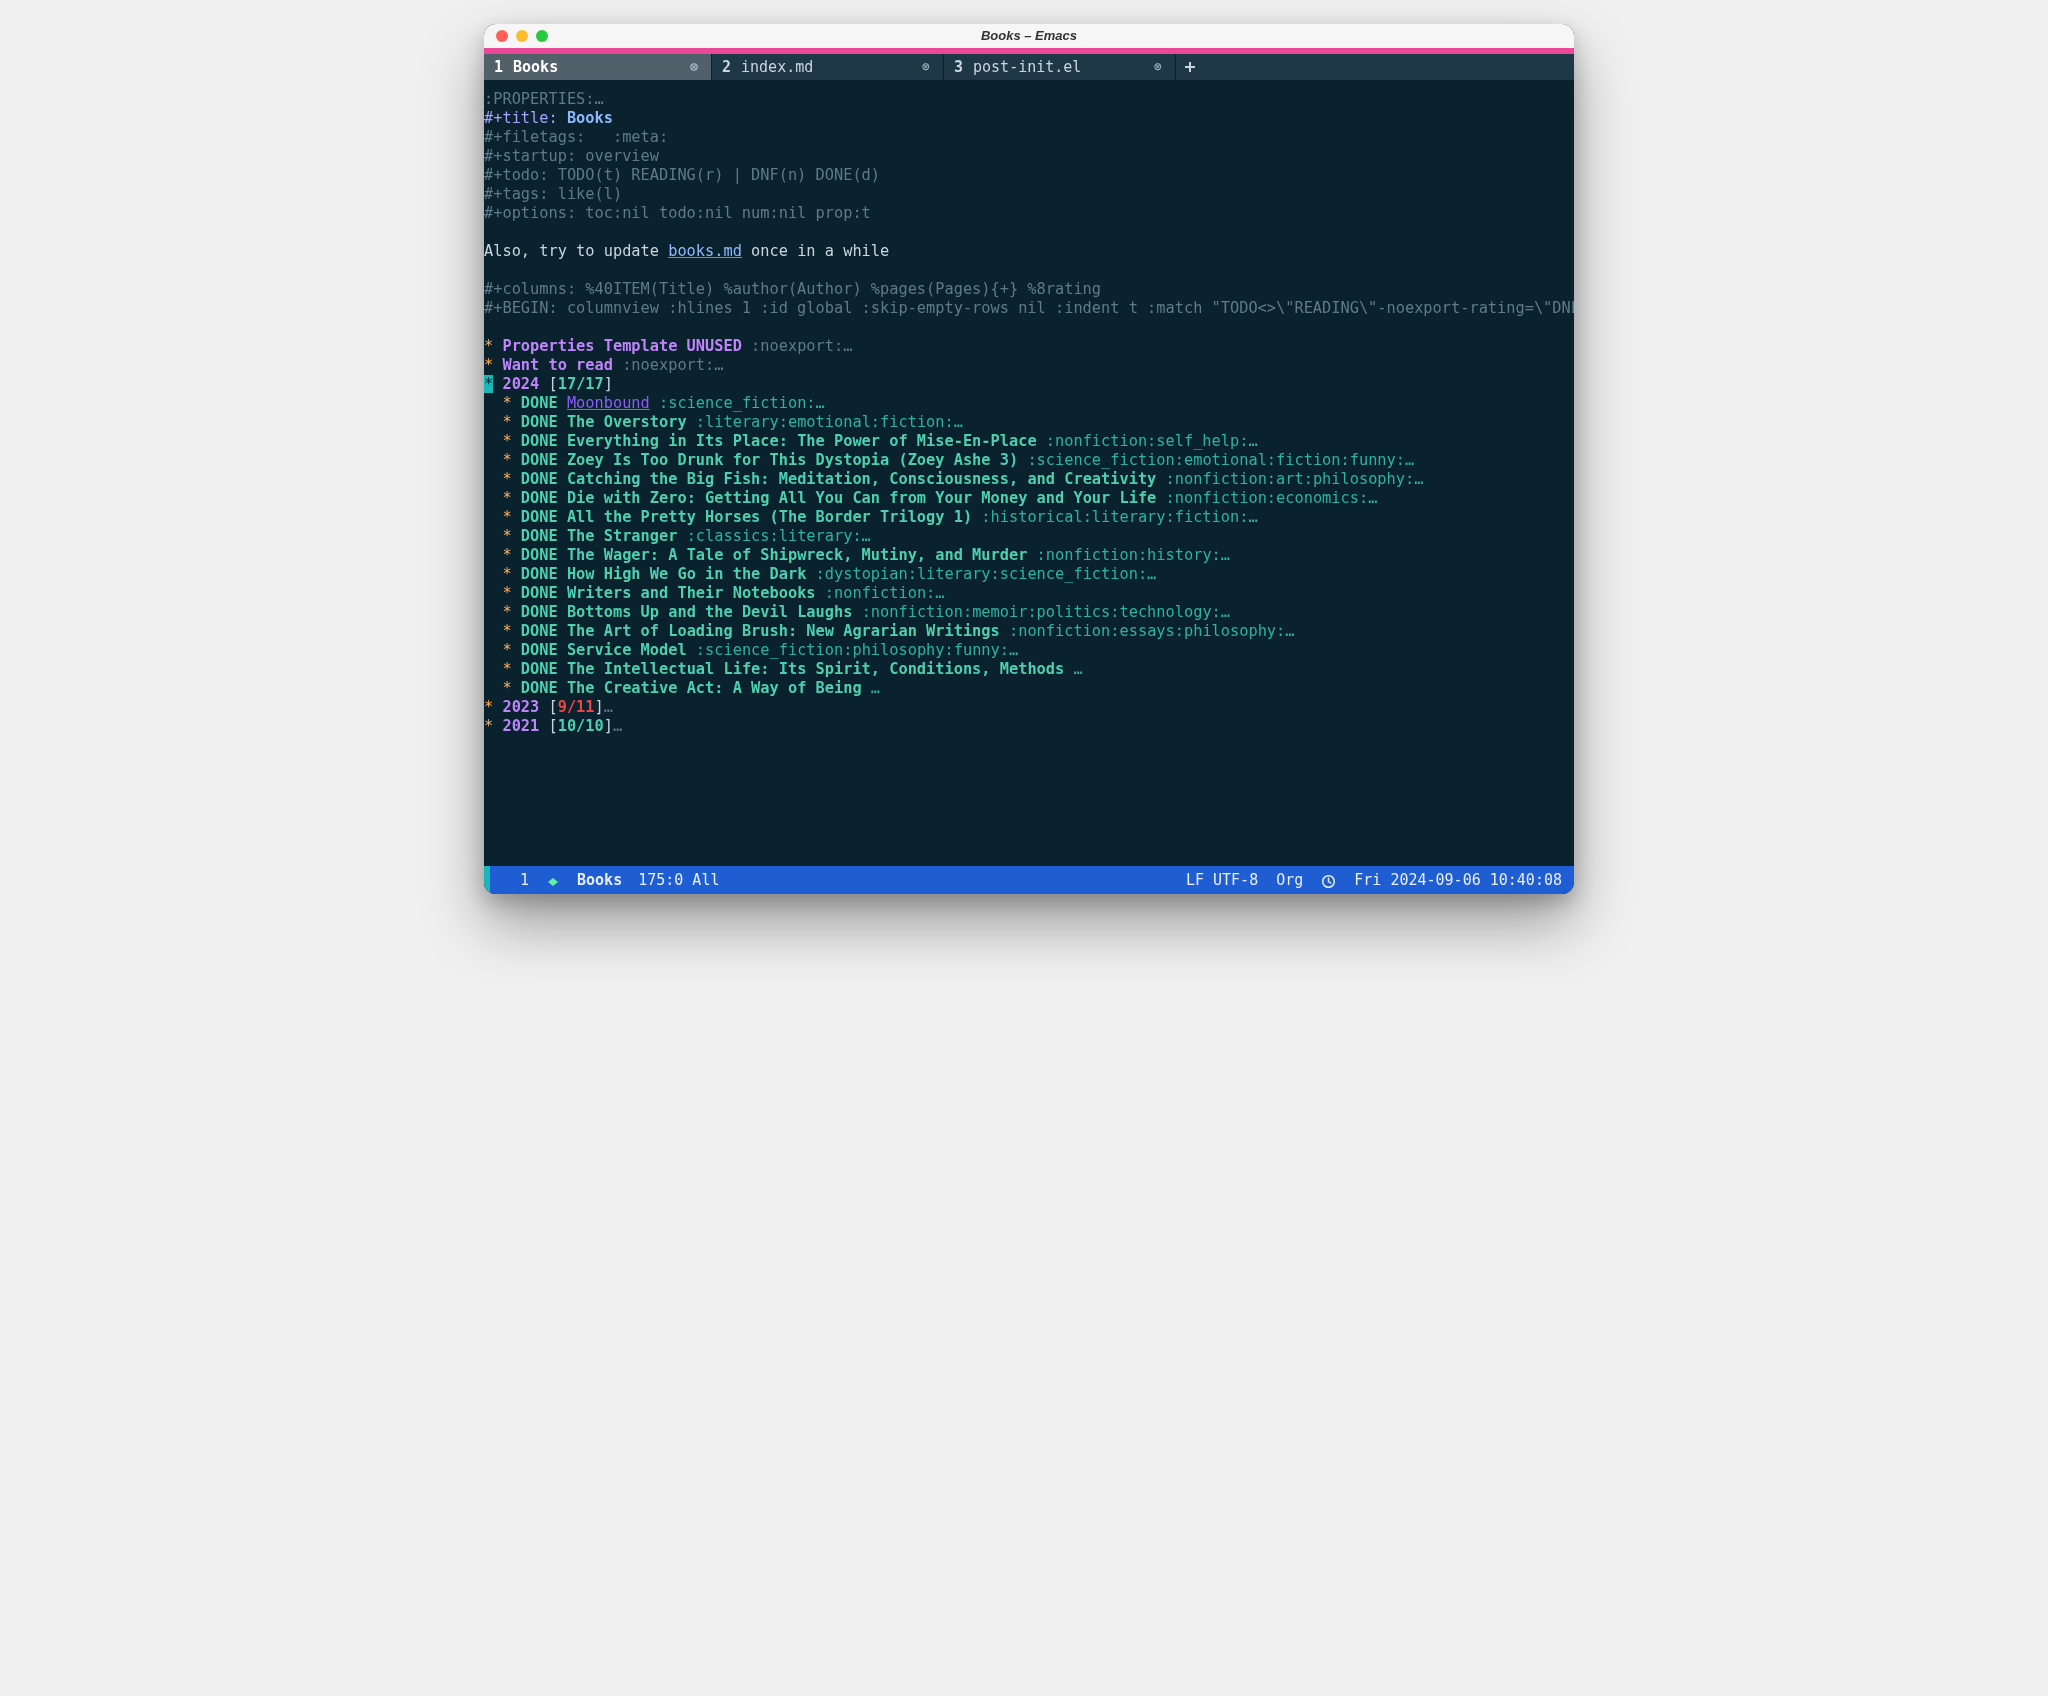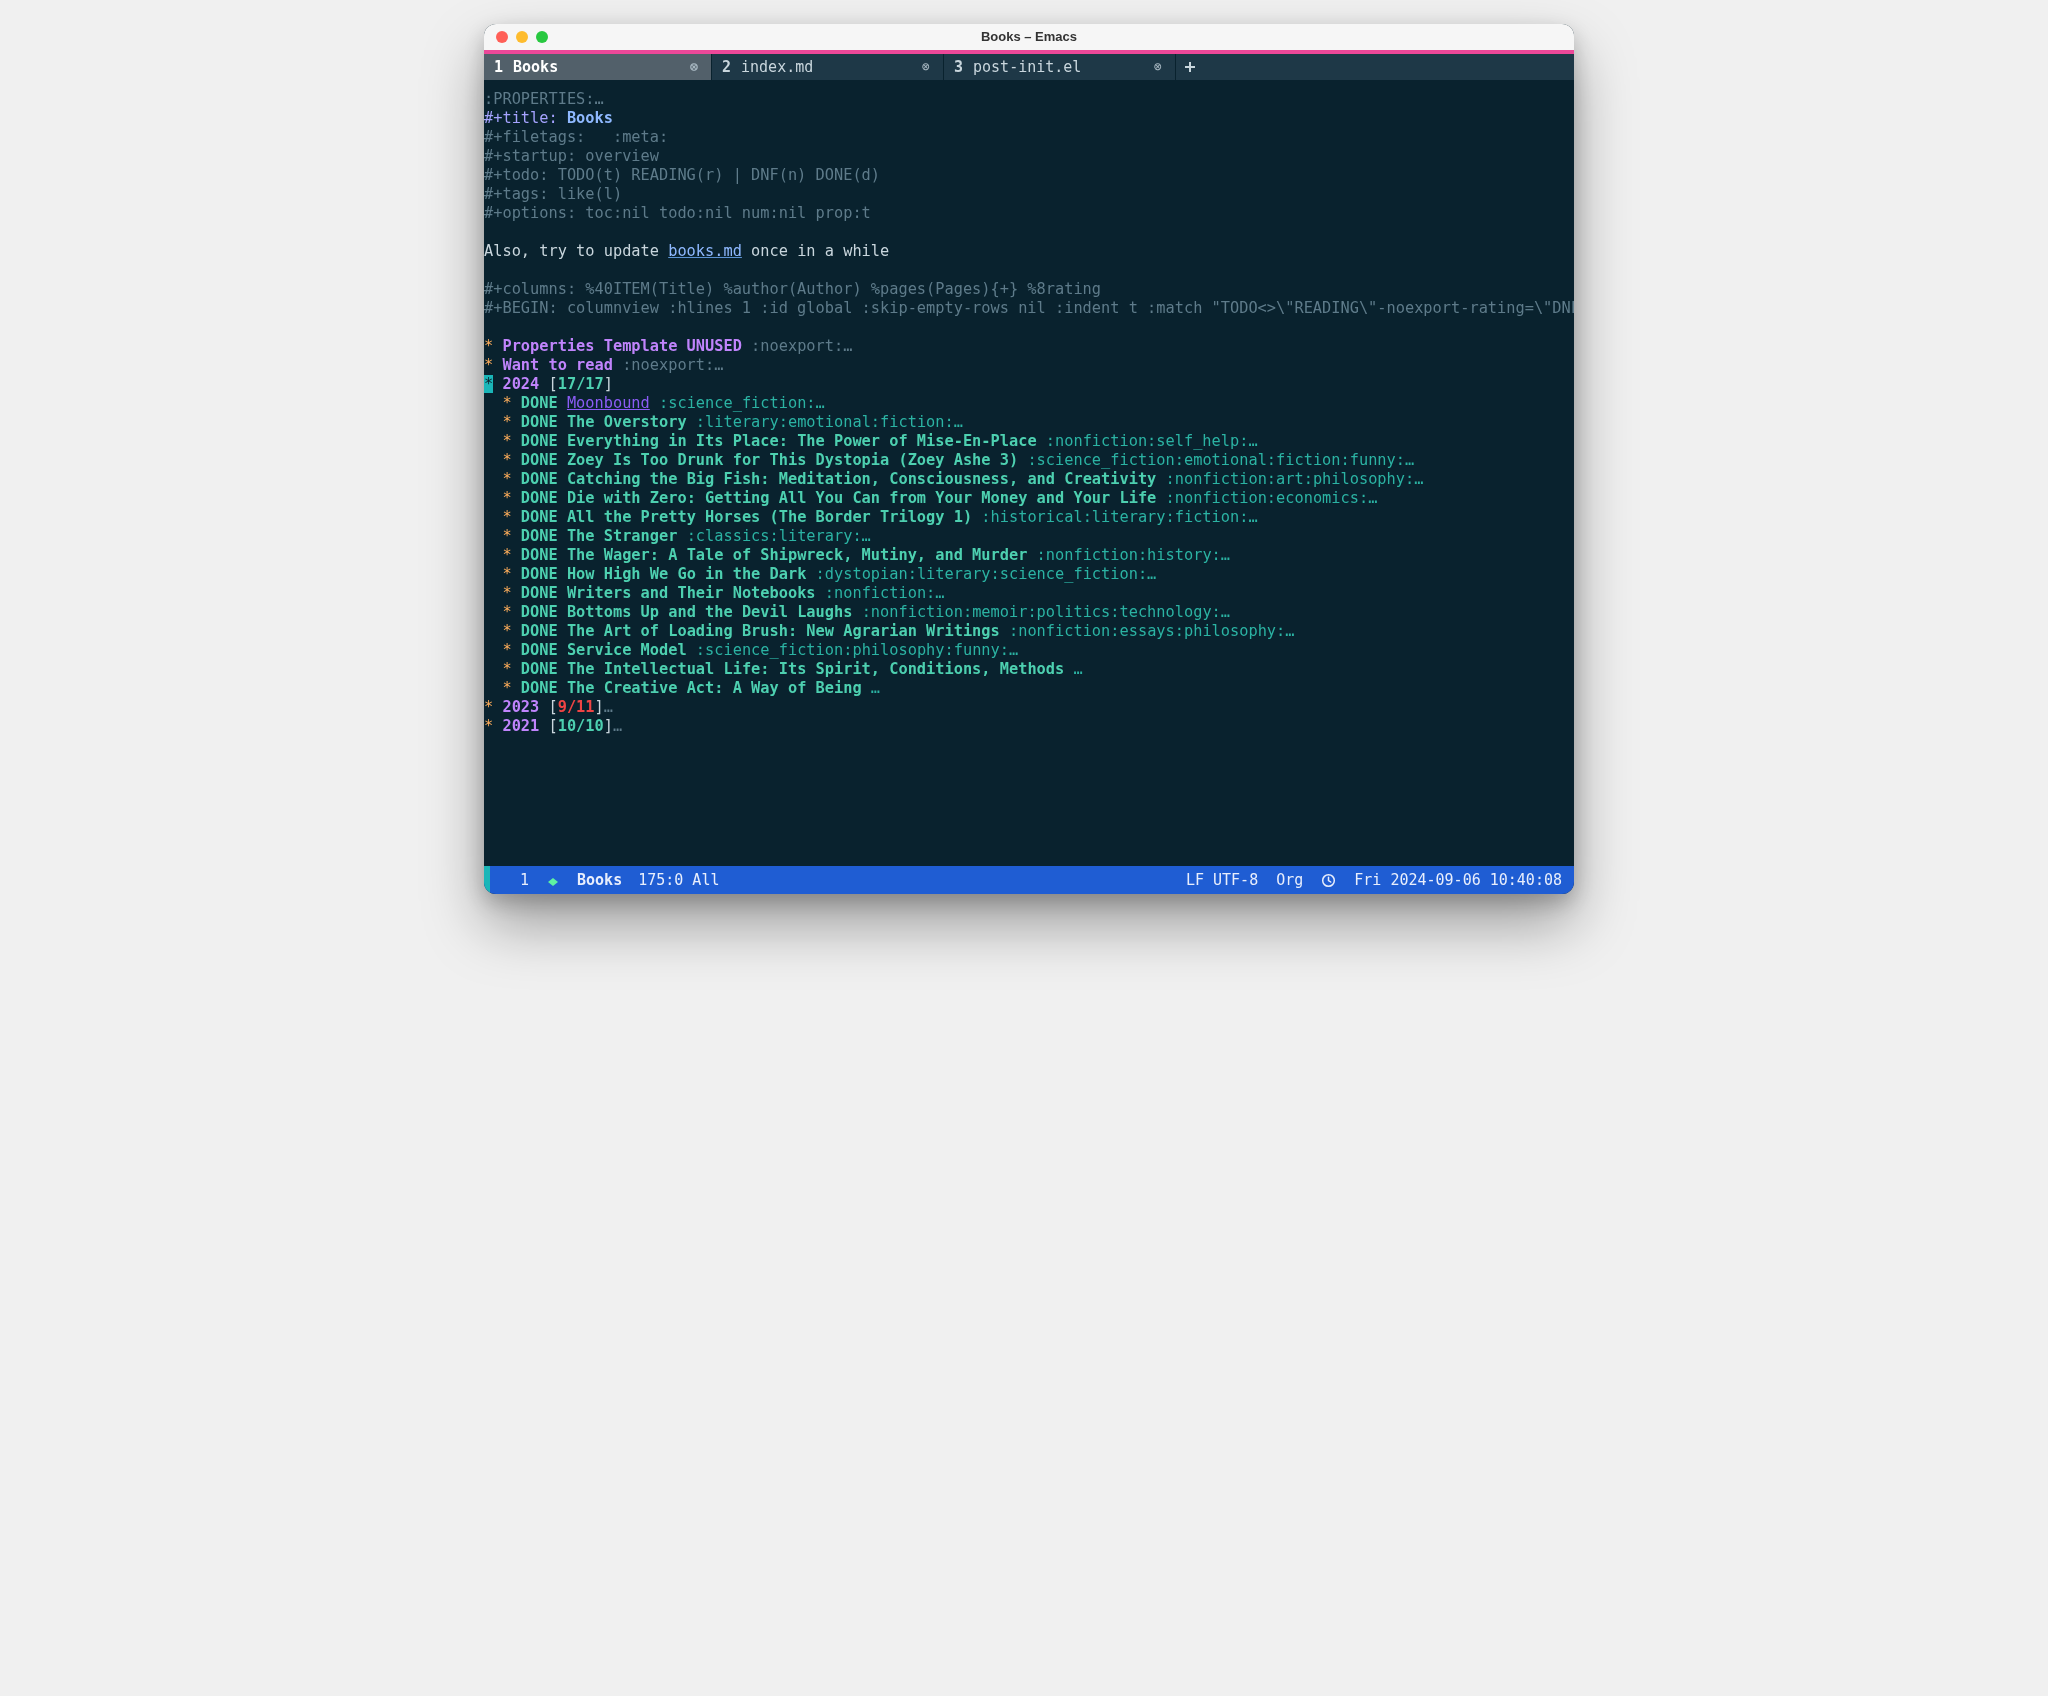--- a/index.html
+++ b/index.html
@@ -24,26 +24,27 @@
     background: #09222e;
     border-radius: 12px;
     box-shadow: 0 30px 60px rgba(0,0,0,0.35), 0 8px 20px rgba(0,0,0,0.2);
     overflow: hidden;
     display: flex;
     flex-direction: column;
   }
   .titlebar {
     height: 30px;
     background: #f6f6f6;
-    border-bottom: 4px solid #ec4899;
+    border-bottom: 6px solid #ec4899;
     display: flex;
     align-items: center;
     padding: 4px 12px;
     position: relative;
     flex: 0 0 auto;
+    font-style: italic;
   }
   .tl { display:flex; gap:8px; }
   .dot { width:12px; height:12px; border-radius:50%; }
   .dot.red{background:#ff5f57;} .dot.yellow{background:#febc2e;} .dot.green{background:#28c840;}
   .wtitle {
     position:absolute; left:0; right:0; text-align:center;
     font-family: -apple-system, "Helvetica Neue", Arial, sans-serif;
     font-size:13px; font-weight:600; color:#333;
   }
 
@@ -104,21 +105,21 @@
     background:#1f5dd3;
     color:#e8eefc;
     display:flex; align-items:center;
     padding:0 12px;
     font-size:15px;
     flex:0 0 auto;
     gap:18px;
   }
   .ml-bar { width:6px; height:100%; background:#1ab6b8; margin:-0 12px 0 -12px; }
   .ml-left { display:flex; align-items:center; gap:16px; }
-  .ml-right{ margin-left:auto; display:flex; align-items:center; gap:18px; }
+  .ml-right{ margin-left:auto; display:flex; align-items:flex-end; gap:18px; }
   .ml-icon { display:inline-flex; color:#5ff2a1; }
   .ml-fname{ font-weight:700; }
   .ml-clockicon{ display:inline-flex; }
 
   .tab1{width:228px;}
   .tab2{width:232px;}
   .tab3{width:232px;}
 </style>
 </head>
 <body>

